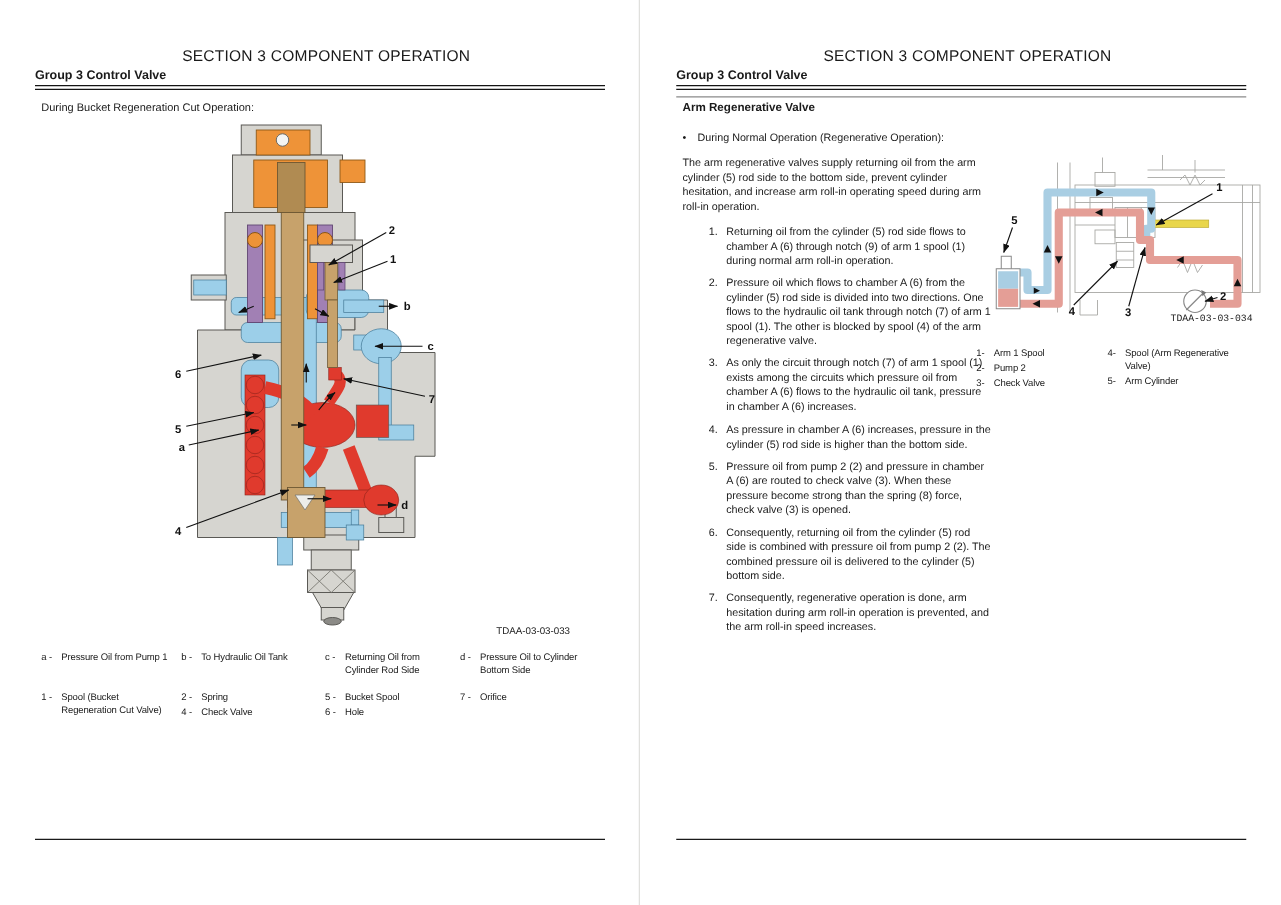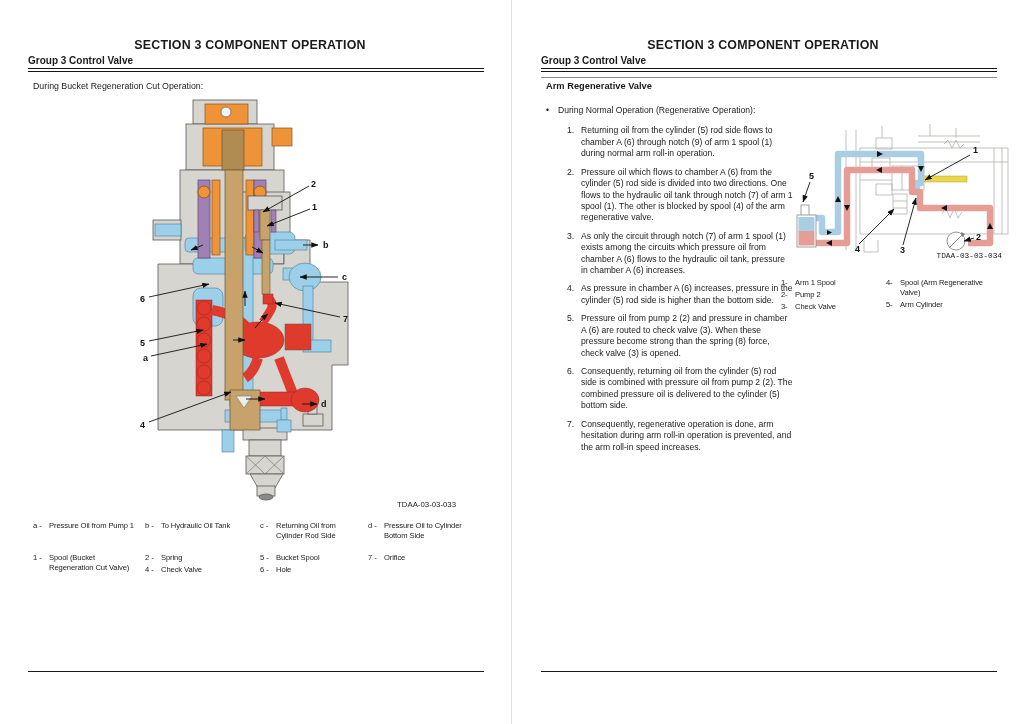--- a/index.html
+++ b/index.html
@@ -5,22 +5,22 @@
   html,body{margin:0;padding:0;}
   body{
     width:1025px;height:724px;position:relative;background:#ffffff;
     font-family:"Liberation Sans",sans-serif;color:#1a1a1a;
     -webkit-font-smoothing:antialiased;
   }
   .page{position:absolute;top:0;width:512px;height:724px;background:#fff;}
   #page-left{left:0;} #page-right{left:513px;}
   .seam{position:absolute;left:511px;top:0;width:1px;height:724px;background:#e0e0dd;}
 
-  .hdr-title{position:absolute;top:38px;left:22px;width:456px;text-align:center;
-    font-size:12.4px;font-weight:bold;letter-spacing:.2px;}
+  .hdr-title{position:absolute;top:38px;left:33px;width:456px;text-align:center;
+    font-size:12.4px;font-weight:normal;letter-spacing:.2px;}
   .hdr-sub{position:absolute;top:55px;left:28px;width:456px;text-align:left;
     font-size:10px;font-weight:bold;}
   .hdr-rule{position:absolute;top:68px;left:28px;width:456px;height:2px;
     border-top:1.6px solid #141414;border-bottom:1px solid #141414;}
 
   .lp-heading{position:absolute;top:81px;left:33px;font-size:8.8px;}
   .fig-id{position:absolute;font-size:7.8px;text-align:right;width:100px;color:#222;}
 
   .lg{position:absolute;font-size:7.6px;line-height:1.28;letter-spacing:-.1px;}
   .lgitem{display:flex;margin-bottom:2.5px;}
@@ -257,20 +257,21 @@
   <div class="hdr-rule"></div>
 
   <div class="rp-heading-rule"></div>
   <div class="rp-heading">Arm Regenerative Valve</div>
 
   <div class="rp-flow">
     <div class="rp-bullet">
       <span class="bmark">•</span>
       <span>During Normal Operation (Regenerative Operation):</span>
     </div>
+    <p class="rp-intro">The arm regenerative valves supply returning oil from the arm cylinder (5) rod side to the bottom side, prevent cylinder hesitation, and increase arm roll-in operating speed during arm roll-in operation.</p>
     <div class="step">
         <span class="step-num">1.</span>
         <span class="step-text">Returning oil from the cylinder (5) rod side flows to chamber A (6) through notch (9) of arm 1 spool (1) during normal arm roll-in operation.</span>
       </div>
     <div class="step">
         <span class="step-num">2.</span>
         <span class="step-text">Pressure oil which flows to chamber A (6) from the cylinder (5) rod side is divided into two directions. One flows to the hydraulic oil tank through notch (7) of arm 1 spool (1). The other is blocked by spool (4) of the arm regenerative valve.</span>
       </div>
     <div class="step">
         <span class="step-num">3.</span>

